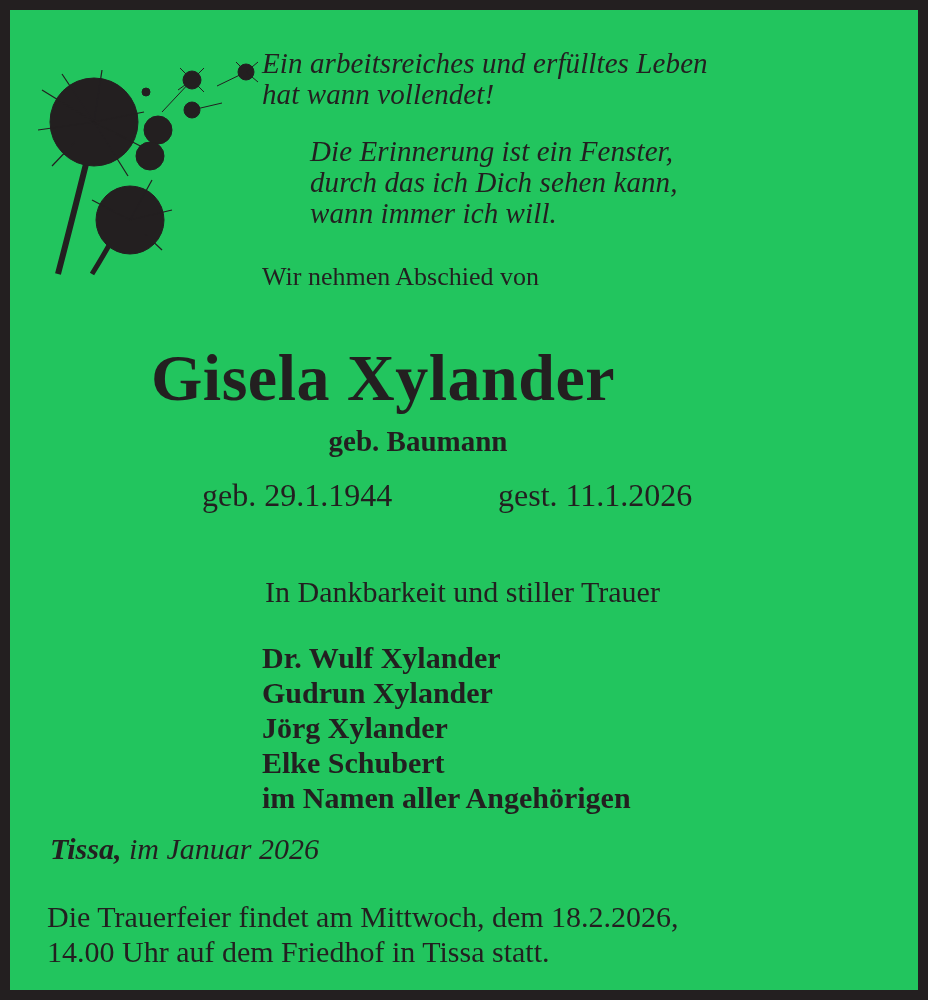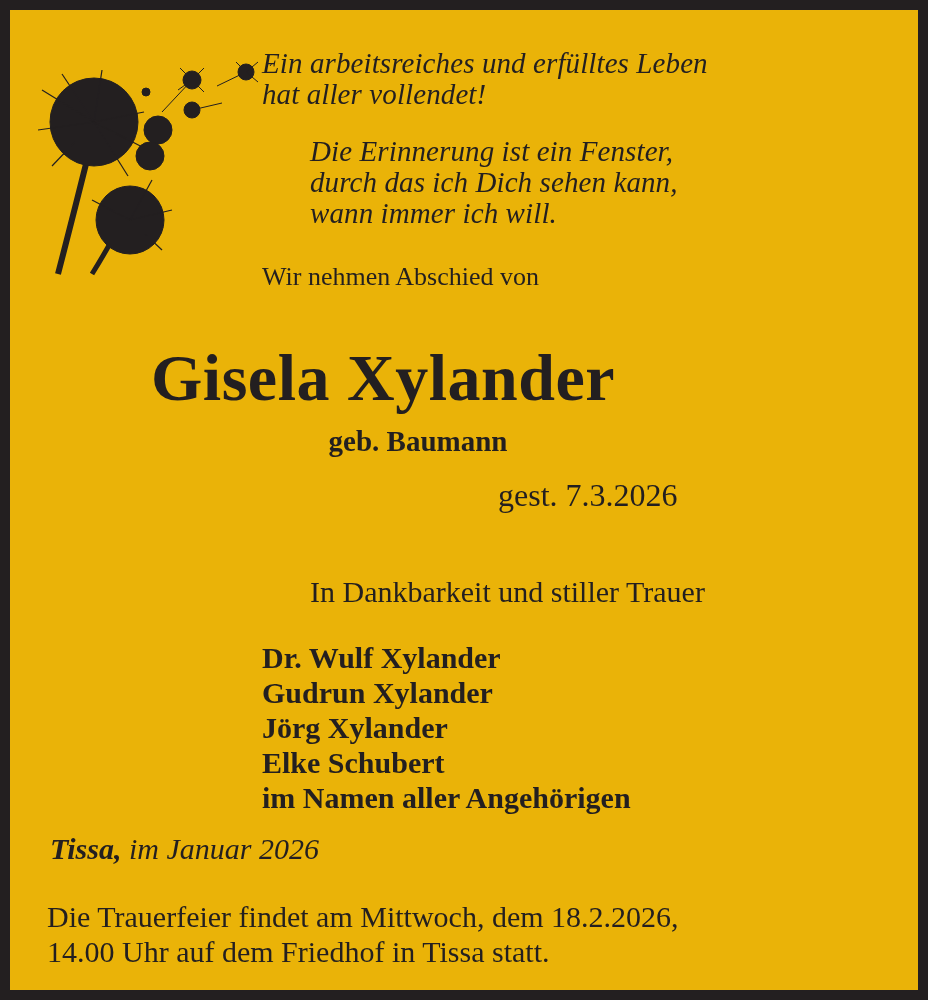--- a/index.html
+++ b/index.html
@@ -1,31 +1,31 @@
 <!DOCTYPE html>
 <html><head>
 <meta charset="utf-8">
 <style>
   html, body { margin: 0; padding: 0; background: #231f20; }
   body { width: 928px; height: 1000px; position: relative; overflow: hidden; }
   .frame {
     position: absolute; left: 10px; top: 10px; width: 908px; height: 980px;
-    background: #eab308; color: #231f20;
+    background: #22c55e; color: #231f20;
     font-family: "Liberation Serif", "DejaVu Serif", serif;
   }
   .abs { position: absolute; white-space: nowrap; }
   .poem { left: 252px; font-style: italic; font-size: 29px; line-height: 31px; letter-spacing: 0.1px; }
   .poem1 { top: 38px; }
   .poem2 { top: 126px; margin-left: 48px; }
   .farewell { left: 252px; top: 252px; font-size: 26px; }
   .name { left: 0; width: 746px; text-align: center; top: 330px; font-size: 66px; font-weight: bold; letter-spacing: 0.5px; }
   .maiden { left: 0; width: 816px; text-align: center; top: 415px; font-size: 29px; font-weight: bold; }
   .born { left: 192px; top: 467px; font-size: 32px; }
   .died { left: 488px; top: 467px; font-size: 32px; }
-  .grief { left: 255px; top: 565px; font-size: 30px; margin-left: 45px; }
+  .grief { left: 255px; top: 565px; font-size: 30px; }
   .mourners { left: 252px; top: 630px; font-size: 30px; font-weight: bold; line-height: 35px; }
   .mourners div { height: 35px; }
   .place { left: 40px; top: 822px; font-size: 30px; font-style: italic; }
   .place b { font-weight: bold; }
   .service { left: 37px; top: 873px; font-size: 30px; line-height: 35px; margin-top: 16px; }
   .dandelion { position: absolute; left: 22px; top: 20px; }
 </style>
 </head>
 <body>
 
@@ -76,33 +76,34 @@
           <line x1="214" y1="42" x2="185" y2="56"></line>
       </g>
       <circle cx="114" cy="62" r="4"></circle>
       <circle cx="248" cy="22" r="6"></circle>
       <line x1="248" y1="22" x2="238" y2="36" stroke-width="1"></line>
     </g>
   </svg>
 
   <div class="abs poem poem1">
     <div>Ein arbeitsreiches und erfülltes Leben</div>
-    <div>hat aller vollendet!</div>
+    <div>hat wann vollendet!</div>
   </div>
   <div class="abs poem poem2">
     <div>Die Erinnerung ist ein Fenster,</div>
     <div>durch das ich Dich sehen kann,</div>
     <div>wann immer ich will.</div>
   </div>
 
   <div class="abs farewell">Wir nehmen Abschied von</div>
 
   <div class="abs name">Gisela Xylander</div>
   <div class="abs maiden">geb. Baumann</div>
-  <div class="abs died">gest. 7.3.2026</div>
+  <div class="abs born">geb. 29.1.1944</div>
+  <div class="abs died">gest. 11.1.2026</div>
 
   <div class="abs grief">In Dankbarkeit und stiller Trauer</div>
 
   <div class="abs mourners">
     <div>Dr. Wulf Xylander</div>
     <div>Gudrun Xylander</div>
     <div>Jörg Xylander</div>
     <div>Elke Schubert</div>
     <div>im Namen aller Angehörigen</div>
   </div>

